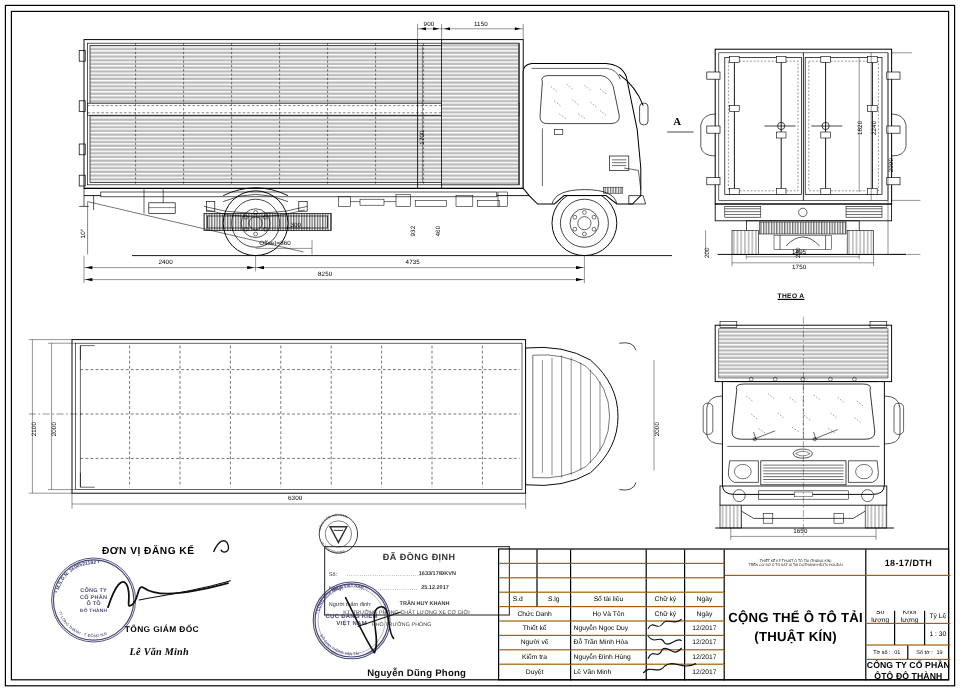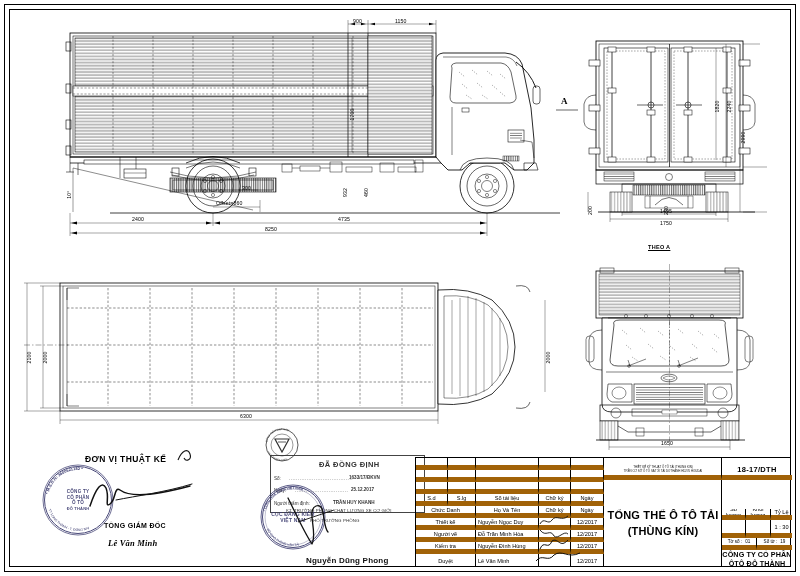--- a/index.html
+++ b/index.html
@@ -36,21 +36,21 @@
   }
   .dim { font-size: 5.2px; letter-spacing: .1px; }
   .tiny { font-size: 4px; }
 
   
   .tb { position: absolute; border: 1px solid #000; }
   .tb-cell {
     position: absolute;
     display: flex; align-items: center; justify-content: center;
     font-size: 5.6px; text-align: center; color:#000;
-    border-right: 1px solid #000; border-bottom: 5px solid #a16207;
+    border-right: 1px solid #000; border-bottom: 1px solid #a16207;
     overflow: hidden;
   }
   .tb-cell.nb { border-bottom: none; }
   .tb-cell.nr { border-right: none; }
   .tb-cell.left { justify-content: flex-start; padding-left: 2px; }
 
   .big-title {
     position: absolute;
     display:flex; flex-direction:column; align-items:center; justify-content:center;
     font-size: 11px; font-weight: bold; text-align:center; line-height:1.45;
@@ -548,21 +548,21 @@
   <div class="lbl dim" style="left:660px; top:221px;">1750</div>
   <div class="theo-a" style="left:648px; top:244px;">THEO A</div>
 
   <div class="lbl dim" style="left:24px;  top:355px; transform:rotate(-90deg);">2100</div>
   <div class="lbl dim" style="left:40px;  top:355px; transform:rotate(-90deg);">2000</div>
   <div class="lbl dim" style="left:543px; top:355px; transform:rotate(-90deg);">2000</div>
   <div class="lbl dim" style="left:240px; top:414px;">6300</div>
 
   <div class="lbl dim" style="left:661px; top:441px;">1650</div>
 
-  <div class="hdr-designer" style="left:85px; top:454px;">ĐƠN VỊ THUẬT KẾ</div>
+  <div class="hdr-designer" style="left:85px; top:454px;">ĐƠN VỊ ĐĂNG KẾ</div>
   <div class="stamp-round" style="left:44px; top:466px; width:68px; height:68px;">
     <span>CÔNG TY</span>
     <span>CỔ PHẦN</span>
     <span>Ô TÔ</span>
     <span class="r2">ĐÔ THÀNH</span>
   </div>
   <svg style="position:absolute;left:40px;top:462px;width:78px;height:78px;">
     <circle cx="38" cy="38" r="35" fill="none" stroke="#3a3a6e" stroke-width="0.8" opacity=".9"></circle>
     <defs>
       <path id="arcT" d="M8,38 A30,30 0 0 1 68,38"></path>
@@ -693,22 +693,22 @@
     <div class="tb-cell nb" style="left:155px;top:96px;width:33px; height:13px;">12/2017</div>
 
     <div class="tb-cell" style="left:188px; top:0; width:118px; height:22px;">
       <div class="fineprint" style="left:0; top:0; width:118px; height:22px;">
         <span>THIẾT KẾ KỸ THUẬT Ô TÔ TẢI (THÙNG KÍN)</span>
         <span>TRÊN CƠ SỞ Ô TÔ SÁT XI TẢI DOTHANH HD270 HOUDAI</span>
       </div>
     </div>
     <div class="tb-cell" style="left:188px; top:22px; width:118px; height:87px; border-bottom:none;">
       <div class="big-title" style="left:0; top:0; width:118px; height:87px;">
-        <span>TỔNG THỂ Ô TÔ TẢI</span>
-        <span>(THÙNG KÍN)</span>
+        <span>CỘNG THỂ Ô TÔ TẢI</span>
+        <span>(THUẬT KÍN)</span>
       </div>
     </div>
 
     <div class="tb-cell nr" style="left:306px; top:0; width:70px; height:22px;">
       <span class="code-txt sm" style="left:0;top:0;width:70px;height:22px;">18-17/DTH</span>
     </div>
     <div class="tb-cell" style="left:306px; top:51px; width:24px; height:11px;">Số lượng</div>
     <div class="tb-cell" style="left:330px; top:51px; width:25px; height:11px;">Khối lượng</div>
     <div class="tb-cell nr" style="left:355px;top:51px; width:21px; height:11px;">Tỷ Lệ</div>
     <div class="tb-cell" style="left:306px; top:62px; width:24px; height:18px;"></div>

